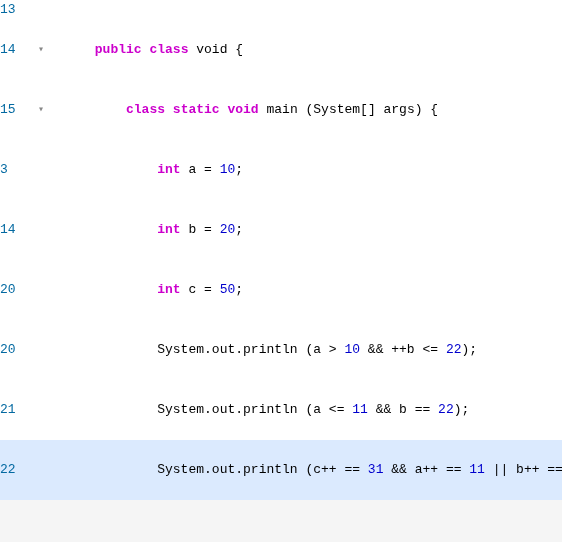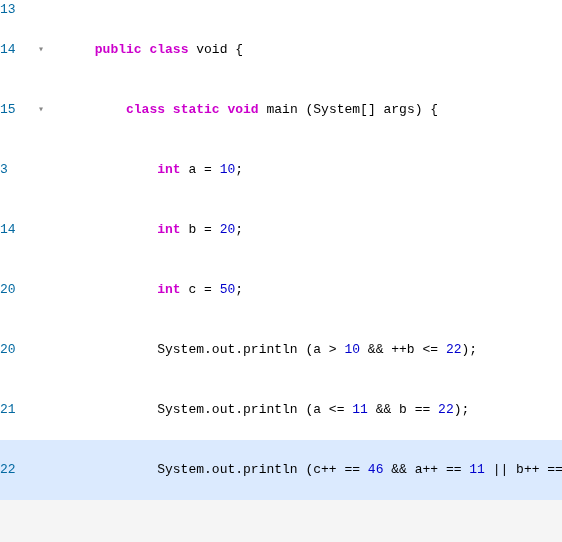--- a/index.html
+++ b/index.html
@@ -116,17 +116,17 @@
     <span class="arrow-indicator"></span>
     <span class="code-content">
       &nbsp;&nbsp;&nbsp;&nbsp;&nbsp;&nbsp;&nbsp;&nbsp;<span>System.out.println (a &lt;= </span><span class="num">11</span><span> &amp;&amp; b == </span><span class="num">22</span><span>);</span>
     </span>
   </div>
 
   <div class="code-line line-22">
     <span class="line-number">22</span>
     <span class="arrow-indicator"></span>
     <span class="code-content">
-      &nbsp;&nbsp;&nbsp;&nbsp;&nbsp;&nbsp;&nbsp;&nbsp;<span>System.out.println (c++ == </span><span class="num">46</span><span> &amp;&amp; a++ == </span><span class="num">11</span><span> || b++ == </span>
+      &nbsp;&nbsp;&nbsp;&nbsp;&nbsp;&nbsp;&nbsp;&nbsp;<span>System.out.println (c++ == </span><span class="num">31</span><span> &amp;&amp; a++ == </span><span class="num">11</span><span> || b++ == </span>
     </span>
   </div>
 
 </div>
 
 </body></html>

